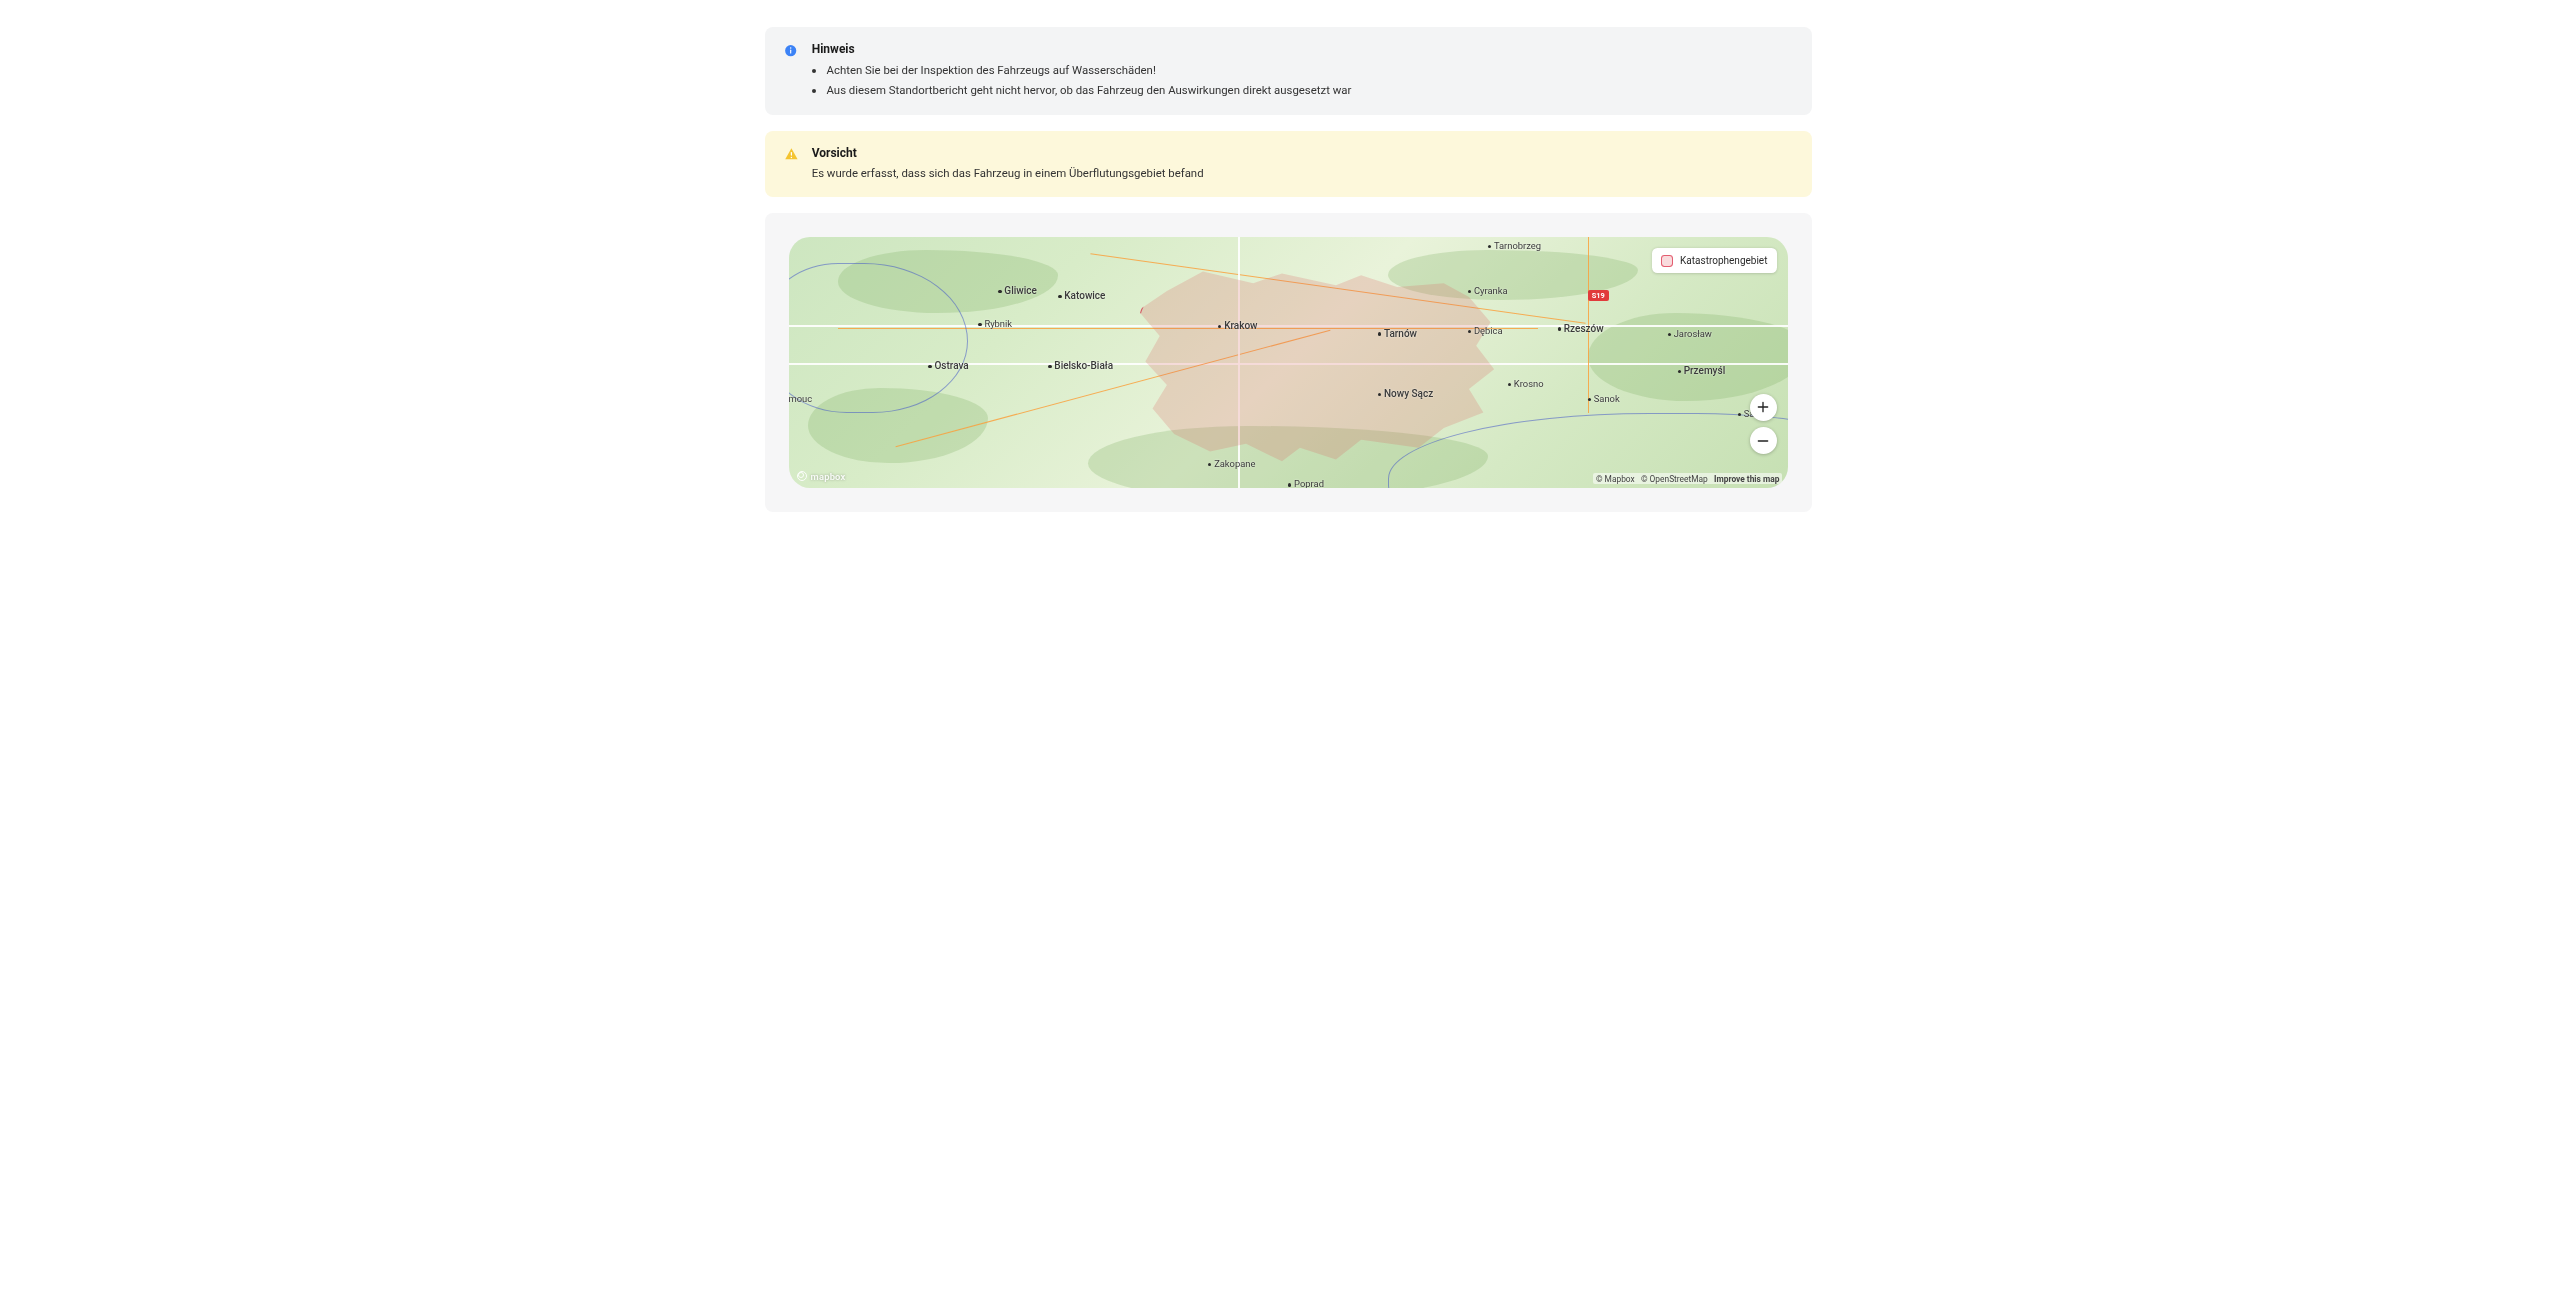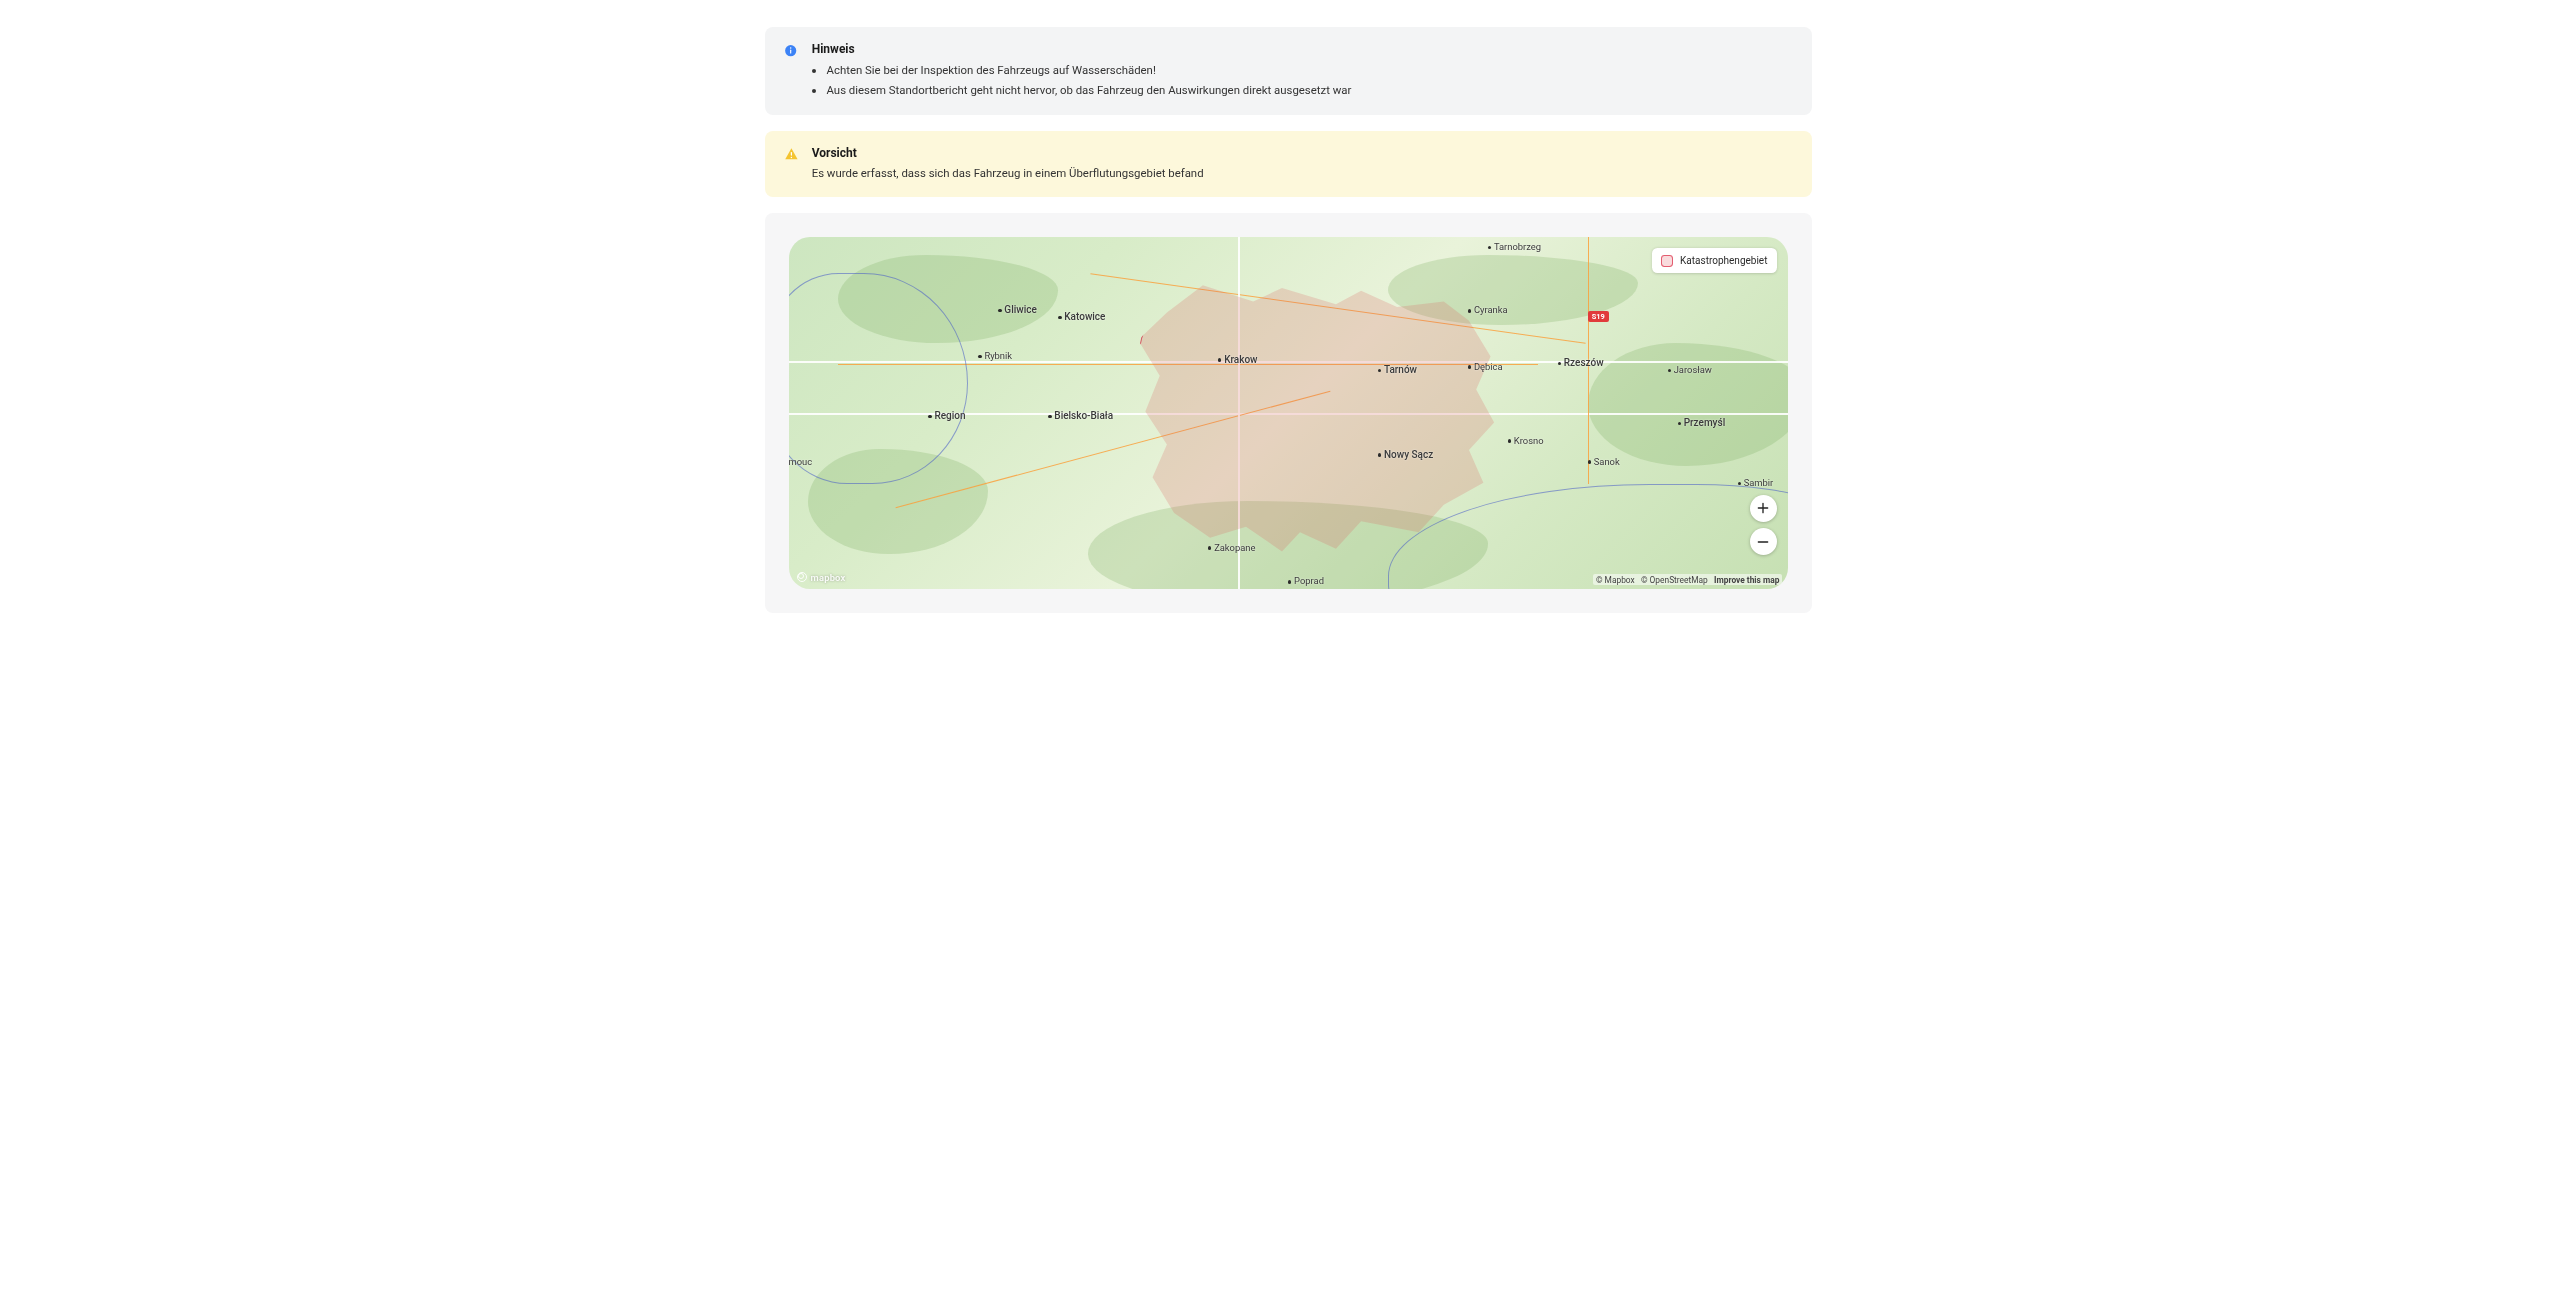--- a/index.html
+++ b/index.html
@@ -81,21 +81,21 @@
     line-height: 1.7;
   }
   .map-card {
     background: #f6f6f7;
     border-radius: 8px;
     padding: 24px;
   }
   .map {
     position: relative;
     width: 100%;
-    height: 352px;
+    height: 251px;
     border-radius: 21px;
     overflow: hidden;
     background: linear-gradient(135deg, #cde6c0 0%, #d8ecc8 25%, #e9f3da 50%, #d5e9c4 75%, #c6e0b3 100%);
   }
   
   .terrain {
     position: absolute;
     border-radius: 40% 60% 55% 45% / 50% 40% 60% 50%;
     background: rgba(120, 170, 90, 0.25);
   }
@@ -298,21 +298,21 @@
         <div class="city" style="left:70%; top:1%;"><span class="dot"></span><span>Tarnobrzeg</span></div>
         <div class="city city-major" style="left:21%; top:19%;"><span class="dot"></span><span>Gliwice</span></div>
         <div class="city city-major" style="left:27%; top:21%;"><span class="dot"></span><span>Katowice</span></div>
         <div class="city" style="left:68%; top:19%;"><span class="dot"></span><span>Cyranka</span></div>
         <div class="city" style="left:19%; top:32%;"><span class="dot"></span><span>Rybnik</span></div>
         <div class="city city-major" style="left:43%; top:33%;"><span class="dot"></span><span>Krakow</span></div>
         <div class="city city-major" style="left:59%; top:36%;"><span class="dot"></span><span>Tarnów</span></div>
         <div class="city" style="left:68%; top:35%;"><span class="dot"></span><span>Dębica</span></div>
         <div class="city city-major" style="left:77%; top:34%;"><span class="dot"></span><span>Rzeszów</span></div>
         <div class="city" style="left:88%; top:36%;"><span class="dot"></span><span>Jarosław</span></div>
-        <div class="city city-major" style="left:14%; top:49%;"><span class="dot"></span><span>Region</span></div>
+        <div class="city city-major" style="left:14%; top:49%;"><span class="dot"></span><span>Ostrava</span></div>
         <div class="city city-major" style="left:26%; top:49%;"><span class="dot"></span><span>Bielsko-Biała</span></div>
         <div class="city city-major" style="left:89%; top:51%;"><span class="dot"></span><span>Przemyśl</span></div>
         <div class="city" style="left:72%; top:56%;"><span class="dot"></span><span>Krosno</span></div>
         <div class="city city-major" style="left:59%; top:60%;"><span class="dot"></span><span>Nowy Sącz</span></div>
         <div class="city" style="left:80%; top:62%;"><span class="dot"></span><span>Sanok</span></div>
         <div class="city" style="left:95%; top:68%;"><span class="dot"></span><span>Sambir</span></div>
         <div class="city" style="left:0%; top:62%;"><span>mouc</span></div>
         <div class="city" style="left:42%; top:83%;margin-top:12px;"><span class="dot"></span><span>Zakopane</span></div>
         <div class="city" style="left:50%; top:96%;"><span class="dot"></span><span>Poprad</span></div>
 

